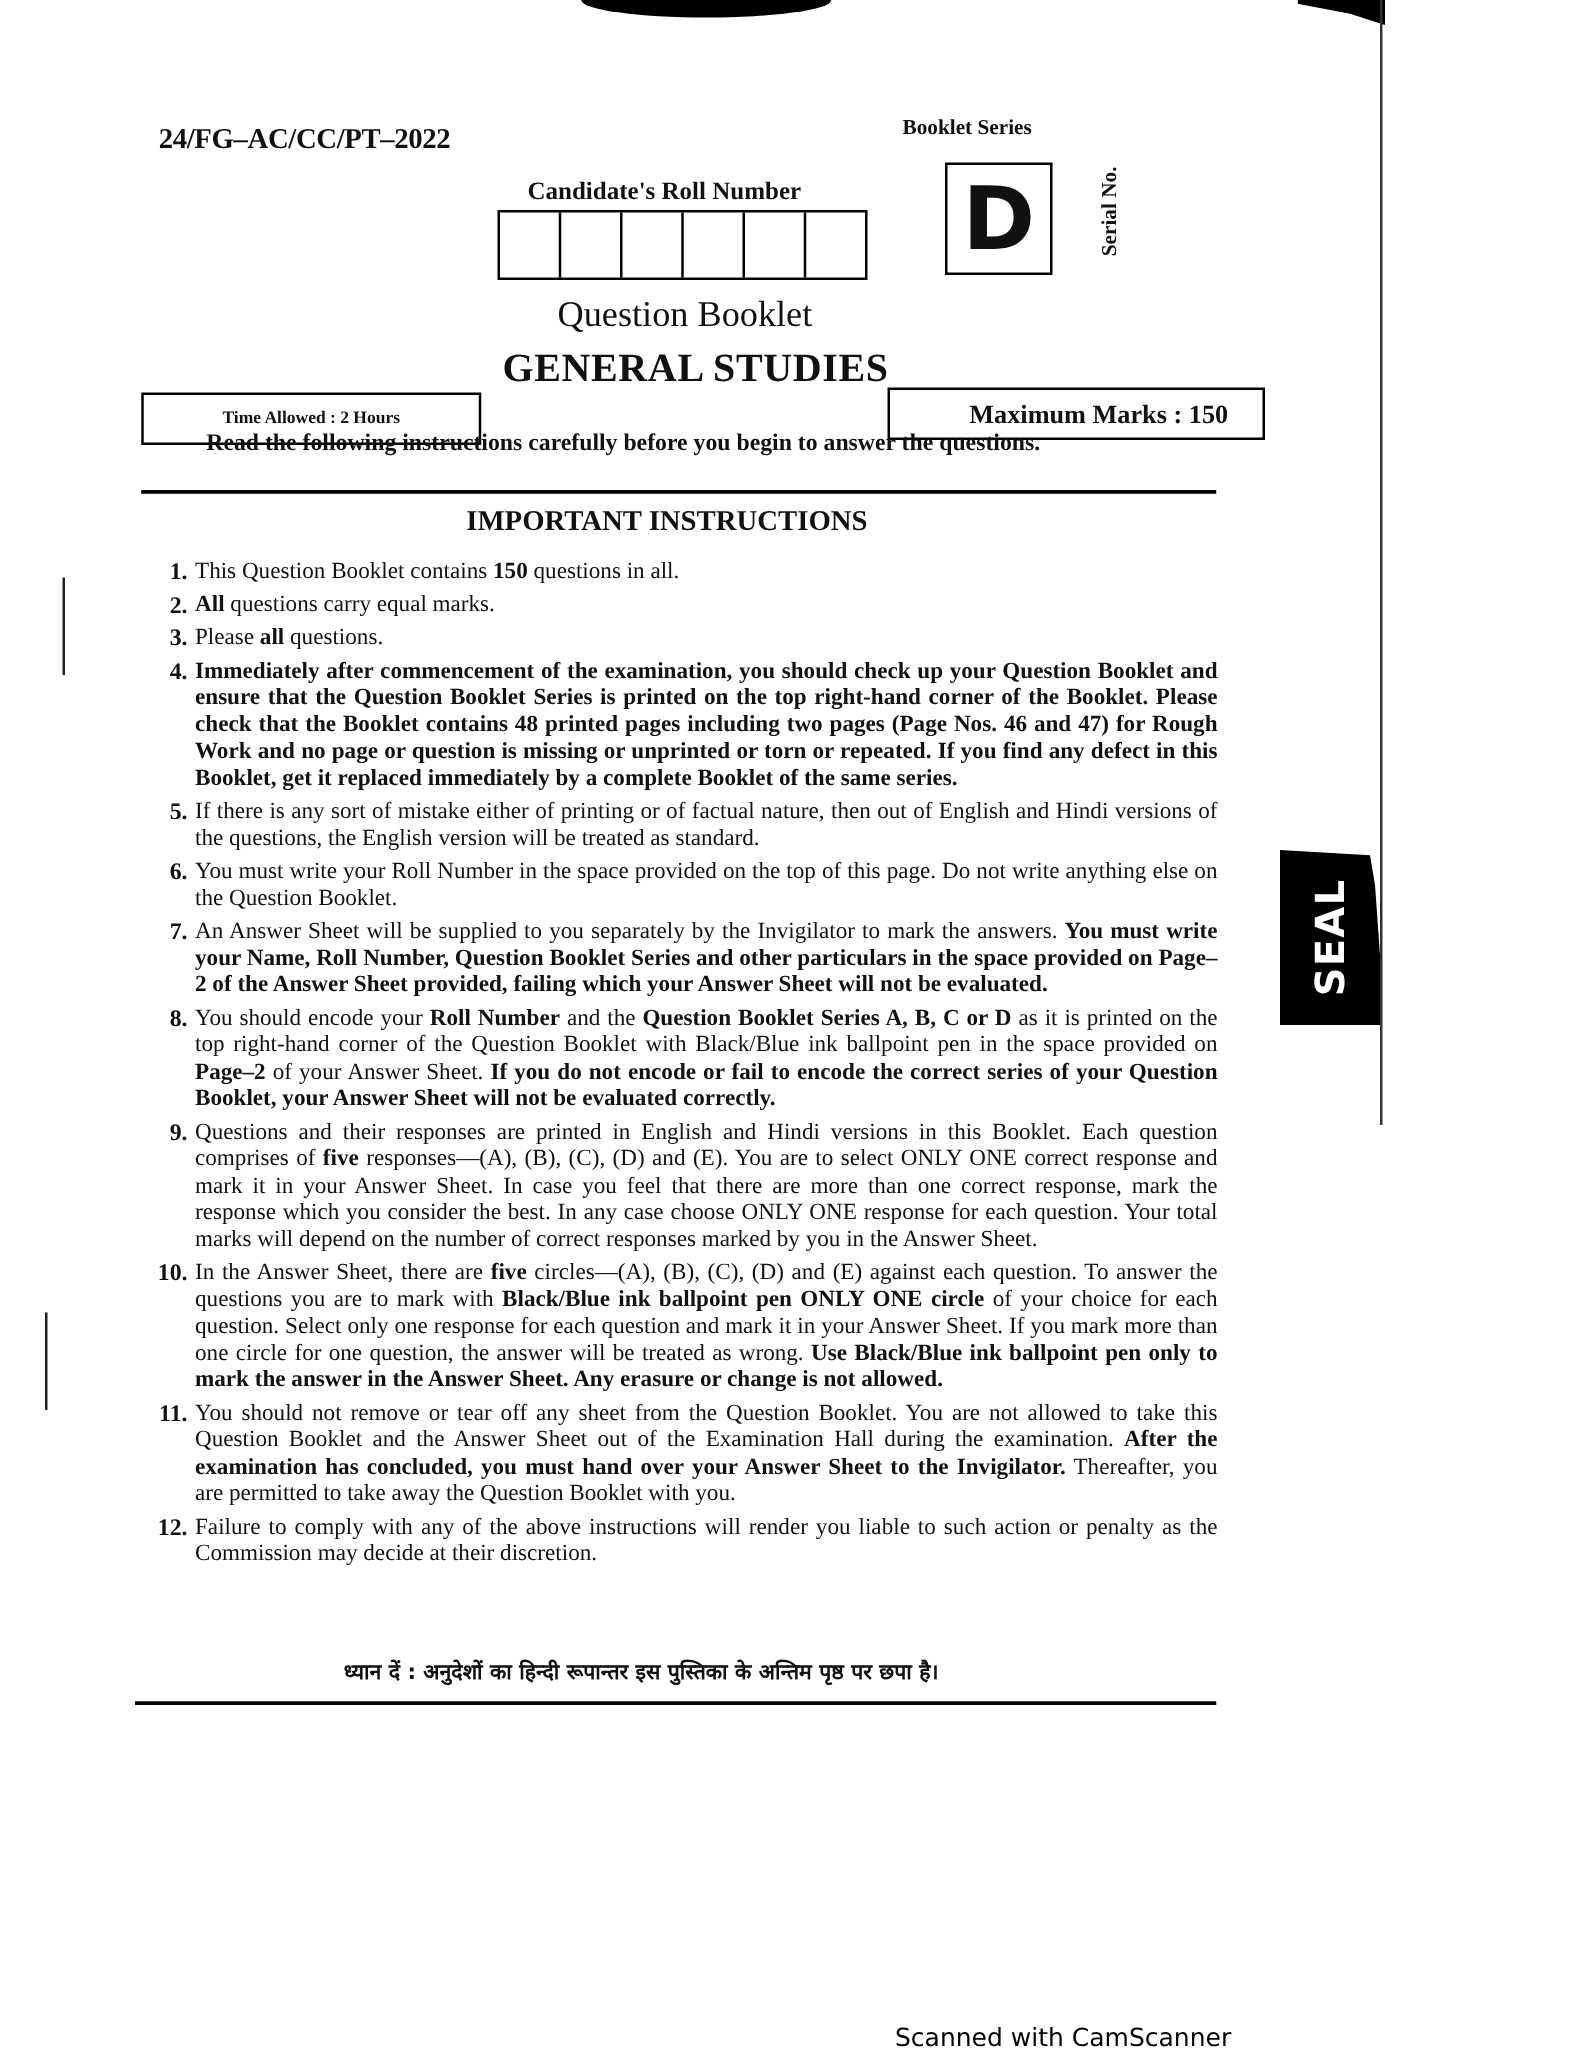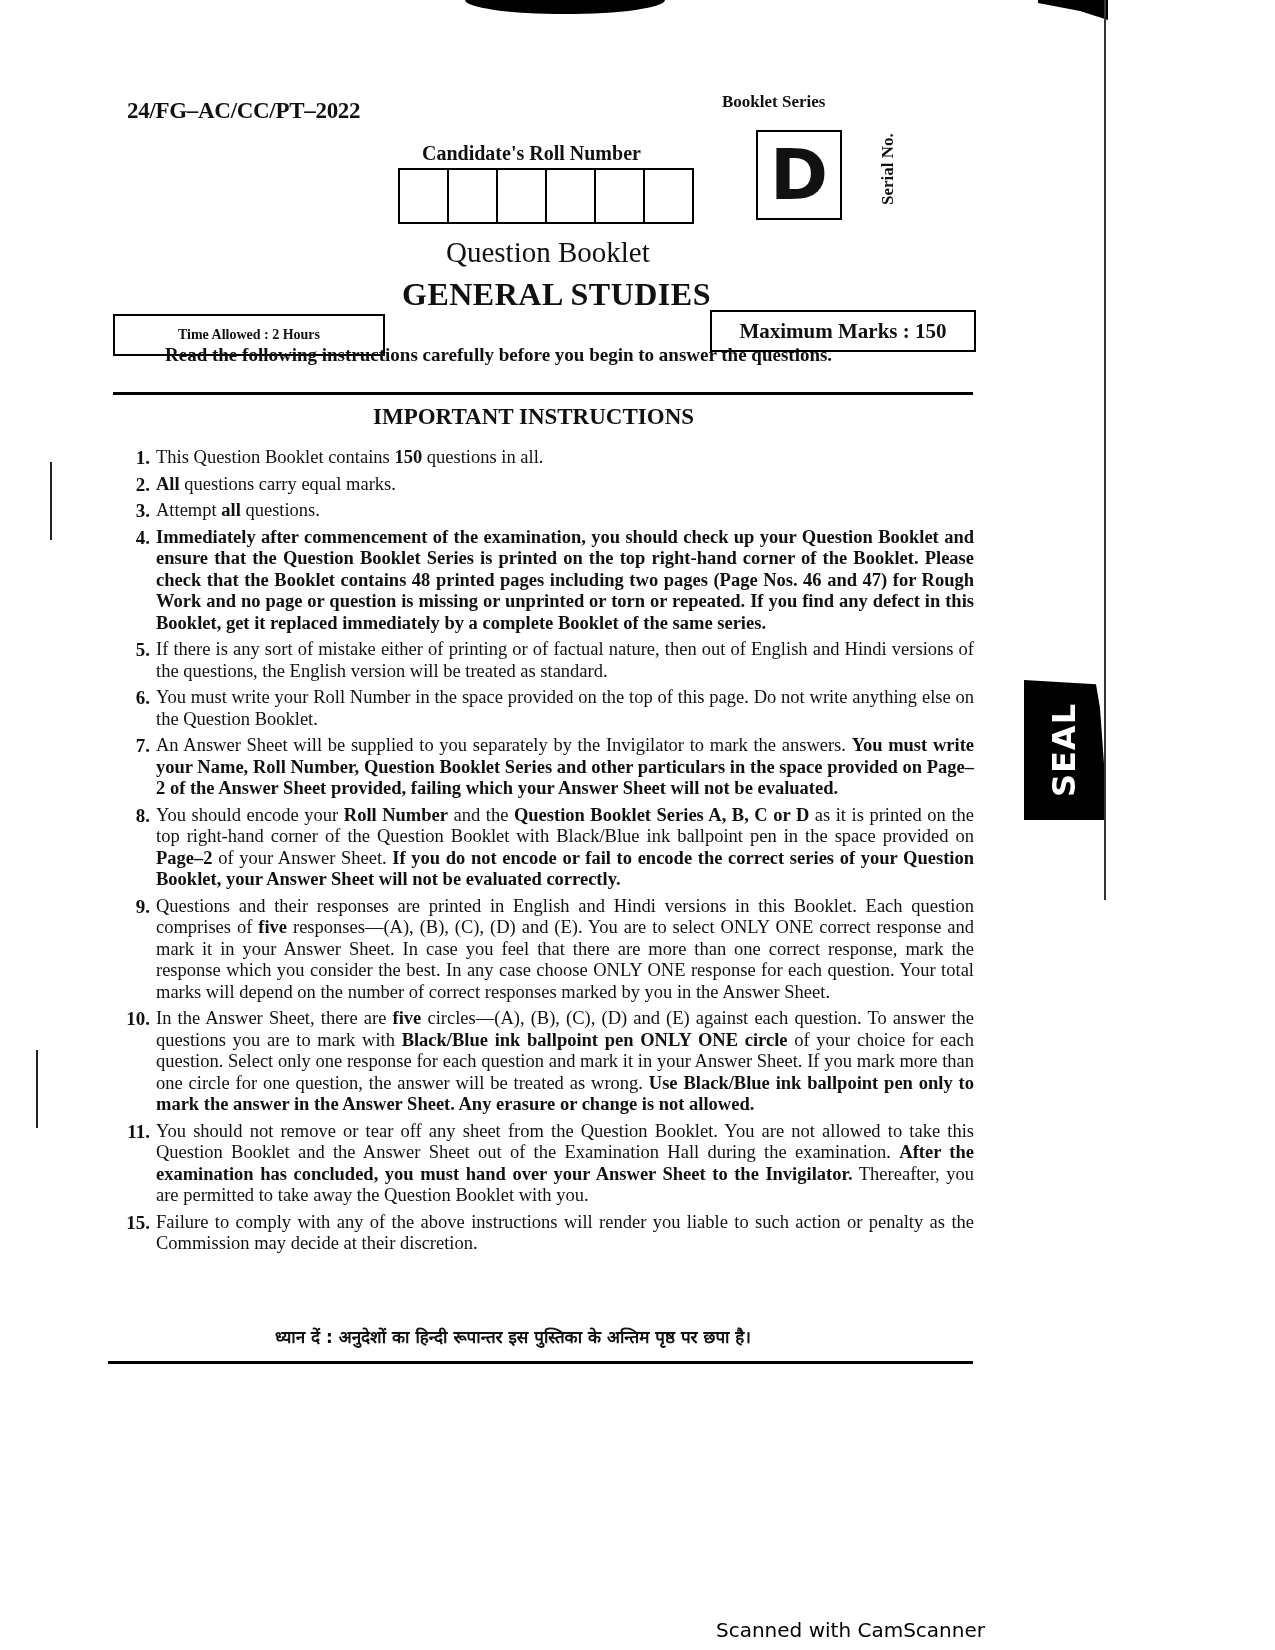--- a/index.html
+++ b/index.html
@@ -15,21 +15,21 @@
   .roll-label { position: absolute; left: 422px; top: 142px; font-size: 20px; font-weight: bold; }
   .roll-boxes { position: absolute; left: 398px; top: 168px; display: flex; border: 2.5px solid #000; height: 52px; }
   .roll-box { width: 47px; height: 52px; border-right: 2px solid #000; }
   .roll-box:last-child { border-right: none; }
   .series-box { position: absolute; left: 756px; top: 130px; width: 82px; height: 86px; border: 2.5px solid #000; display: flex; align-items: center; justify-content: center; }
   .series-letter { font-family: "DejaVu Sans", sans-serif; font-weight: bold; font-size: 70px; line-height: 1; }
   .serial { position: absolute; left: 878px; top: 205px; transform: rotate(-90deg); transform-origin: left top; font-size: 17px; font-weight: bold; white-space: nowrap; }
   .qb-title { position: absolute; left: 446px; top: 236px; font-size: 29px; }
   .gs-title { position: absolute; left: 402px; top: 276px; font-size: 32px; font-weight: bold; letter-spacing: 0.5px; }
   .time-box { position: absolute; left: 113px; top: 314px; width: 268px; height: 38px; border: 2.5px solid #000; display: flex; align-items: center; justify-content: center; font-size: 14px; font-weight: bold; }
-  .marks-box { position: absolute; left: 710px; top: 310px; width: 262px; height: 38px; border: 2.5px solid #000; display: flex; align-items: center; justify-content: center; font-size: 21px; font-weight: bold; }
+  .marks-box { position: absolute; left: 710px; top: 310px; width: 262px; height: 38px; border: 2.5px solid #000; display: flex; align-items: center; justify-content: center; font-size: 21px; font-weight: bold; padding-left: 36px; }
   .read-line { position: absolute; left: 165px; top: 344px; font-size: 19px; font-weight: bold; }
   .rule { position: absolute; height: 2.5px; background: #000; }
   .imp-title { position: absolute; left: 373px; top: 404px; font-size: 23px; font-weight: bold; }
   .instructions { position: absolute; left: 112px; top: 447px; width: 862px; list-style: none; margin: 0; padding: 0; font-size: 18.5px; line-height: 21.5px; }
   .instructions li { display: flex; margin-bottom: 5px; }
   .num { width: 38px; flex: none; text-align: right; padding-right: 6px; font-weight: bold; font-size: 19px; }
   .txt { flex: 1; text-align: justify; }
   .txt b { font-weight: bold; }
   .hindi-note { position: absolute; left: 275px; top: 1325px; font-family: "DejaVu Sans", sans-serif; font-size: 17px; font-weight: bold; }
   .seal { position: absolute; left: 1024px; top: 680px; width: 80px; height: 140px; background: #000; display: flex; align-items: center; justify-content: center; clip-path: polygon(0 0, 90% 3%, 95% 20%, 100% 60%, 100% 100%, 0 100%); }
@@ -84,21 +84,21 @@
     <li>
       <span class="num">1.</span>
       <span class="txt"><span>This Question Booklet contains </span><b>150</b><span> questions in all.</span></span>
     </li>
     <li>
       <span class="num">2.</span>
       <span class="txt"><b>All</b><span> questions carry equal marks.</span></span>
     </li>
     <li>
       <span class="num">3.</span>
-      <span class="txt"><span>Attempt </span><b>all</b><span> questions.</span></span>
+      <span class="txt"><span>Please </span><b>all</b><span> questions.</span></span>
     </li>
     <li>
       <span class="num">4.</span>
       <span class="txt"><b>Immediately after commencement of the examination, you should check up your Question Booklet and ensure that the Question Booklet Series is printed on the top right-hand corner of the Booklet. Please check that the Booklet contains 48 printed pages including two pages (Page Nos. 46 and 47) for Rough Work and no page or question is missing or unprinted or torn or repeated. If you find any defect in this Booklet, get it replaced immediately by a complete Booklet of the same series.</b></span>
     </li>
     <li>
       <span class="num">5.</span>
       <span class="txt"><span>If there is any sort of mistake either of printing or of factual nature, then out of English and Hindi versions of the questions, the English version will be treated as standard.</span></span>
     </li>
     <li>
@@ -119,21 +119,21 @@
     </li>
     <li>
       <span class="num">10.</span>
       <span class="txt"><span>In the Answer Sheet, there are </span><b>five</b><span> circles—(A), (B), (C), (D) and (E) against each question. To answer the questions you are to mark with </span><b>Black/Blue ink ballpoint pen ONLY ONE circle</b><span> of your choice for each question. Select only one response for each question and mark it in your Answer Sheet. If you mark more than one circle for one question, the answer will be treated as wrong. </span><b>Use Black/Blue ink ballpoint pen only to mark the answer in the Answer Sheet. Any erasure or change is not allowed.</b></span>
     </li>
     <li>
       <span class="num">11.</span>
       <span class="txt"><span>You should not remove or tear off any sheet from the Question Booklet. You are not allowed to take this Question Booklet and the Answer Sheet out of the Examination Hall during the examination. </span><b>After the examination has concluded, you must hand over your Answer Sheet to the Invigilator.</b><span> Thereafter, you are permitted to take away the Question Booklet with you.</span></span>
     </li>
     <li>
-      <span class="num">15.</span>
+      <span class="num">12.</span>
       <span class="txt"><span>Failure to comply with any of the above instructions will render you liable to such action or penalty as the Commission may decide at their discretion.</span></span>
     </li>
   </ol>
 
 <div class="rule" style="left:108px;top:1361px;width:865px;"></div>
 <div class="hindi-note">ध्यान दें : अनुदेशों का हिन्दी रूपान्तर इस पुस्तिका के अन्तिम पृष्ठ पर छपा है।</div>
 
 <div class="seal">
   <span>SEAL</span>
 </div>

